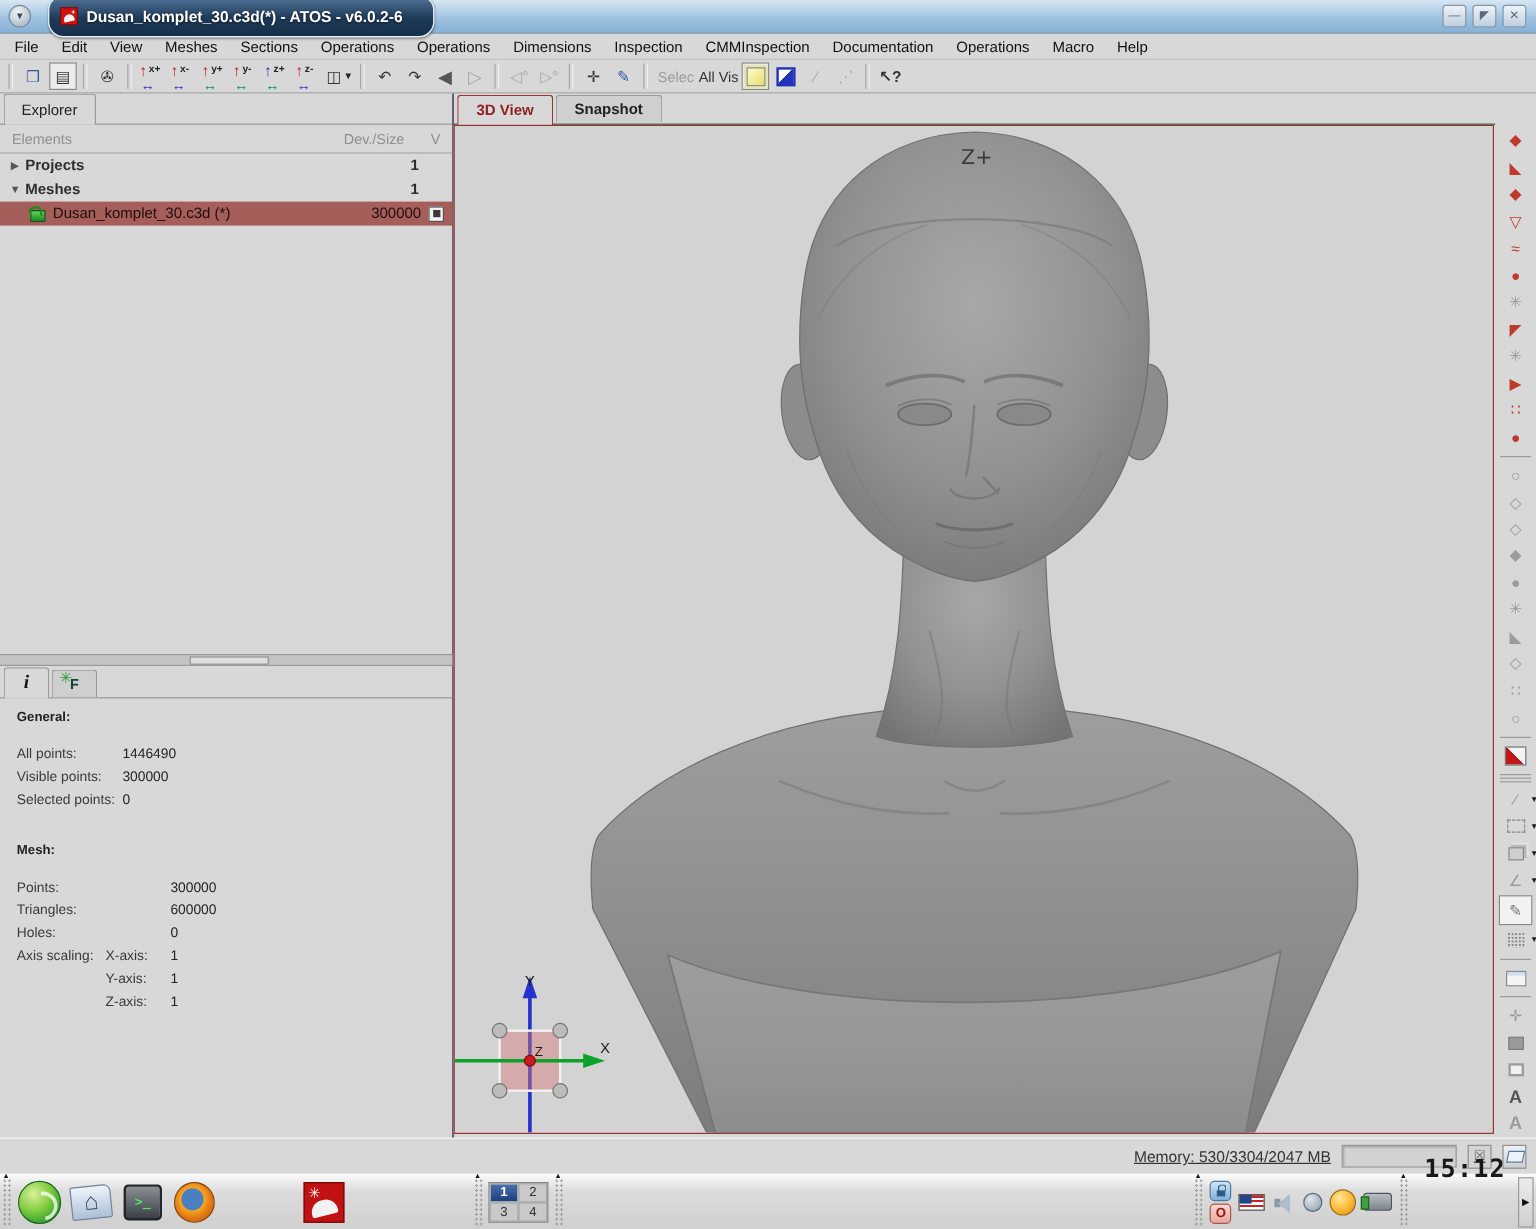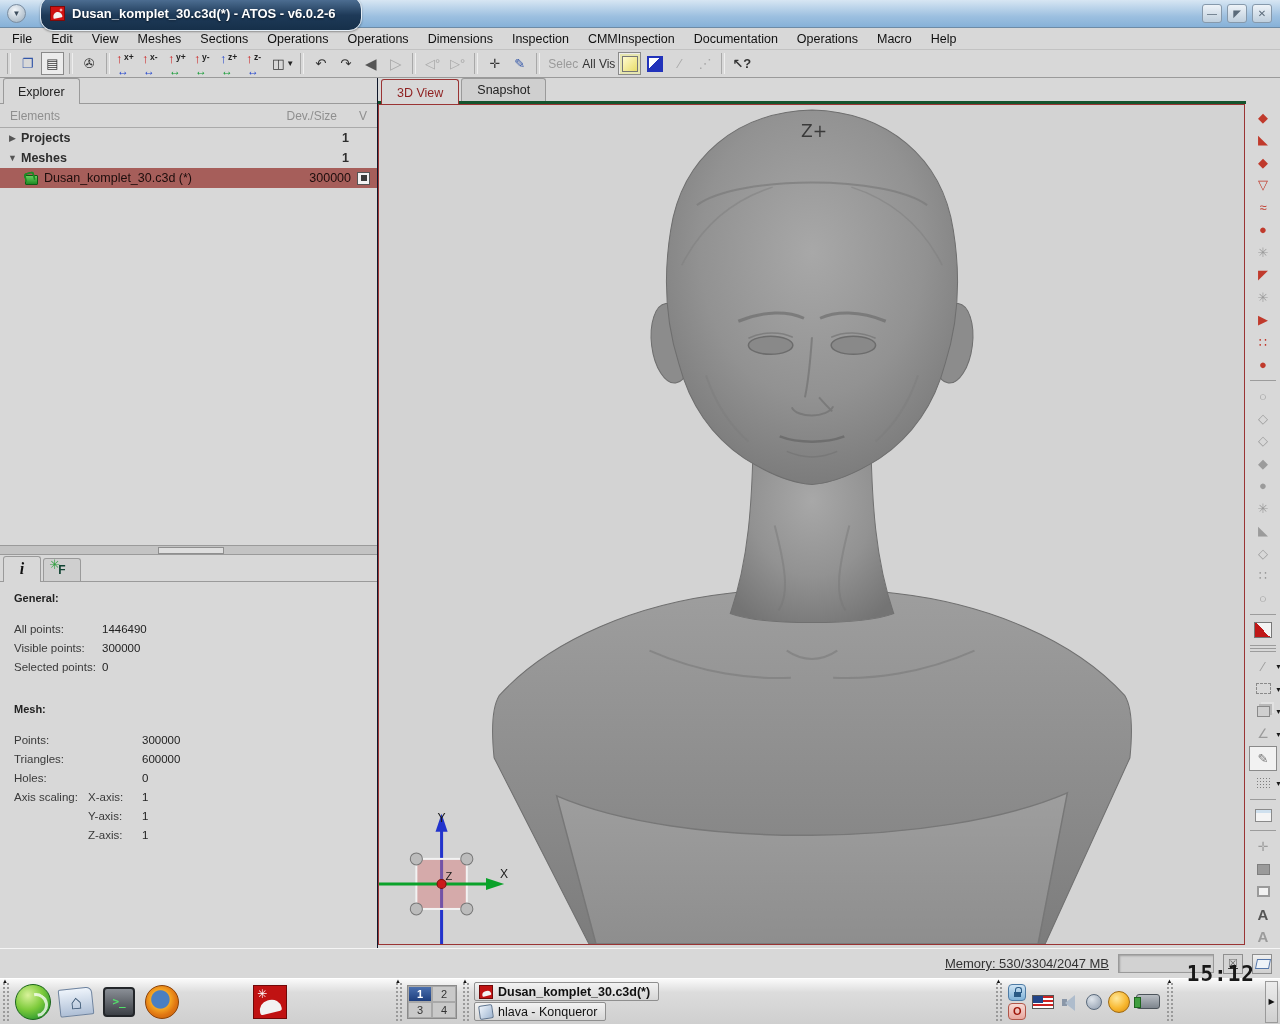--- a/index.html
+++ b/index.html
@@ -75,21 +75,21 @@
   .sec-title { font-weight:bold; font-size:11px; margin-bottom:16px; }
   .irow { display:flex; height:19px; align-items:center; }
   .irow .l1 { width:88px; color:#3a3a3a; }
   .irow.mesh .l1 { width:128px; }
   .irow .l1b { width:74px; color:#3a3a3a; }
   .irow .l2 { width:54px; color:#3a3a3a; }
   .gap { height:26px; }
 
   
   .center { flex:1; display:flex; flex-direction:column; }
-  .vtabbar { height:26px; display:flex; align-items:flex-start; padding-left:3px; border-bottom:3px solid #14532d; }
+  .vtabbar { height:26px; display:flex; align-items:center; padding-left:3px; border-bottom:1px solid #14532d;font-weight:bold; }
   .vtab { height:23px; padding:0 15px; display:flex; align-items:center; background:#cfcfcf; border:1px solid #9a9a9a; border-bottom:none; border-radius:3px 3px 0 0; margin-right:2px; font-size:12.5px; color:#222; }
   .vtab.active { background:#d8d8d8; color:#8e1f1f; border-color:#9a3434; height:26px; position:relative; top:1px; }
   .viewport { flex:1; margin:0 1px 3px 0; border:1px solid #9a3434; background:#d3d3d3; position:relative; overflow:hidden; }
   .viewport svg { position:absolute; inset:0; }
 
   
   .rail { width:34px; padding-top:28px; display:flex; flex-direction:column; align-items:center; }
   .ricon { width:24px; height:21px; display:flex; align-items:center; justify-content:center; font-size:13px; color:#9b9b9b; position:relative; margin:1px 0; }
   .ricon.red { color:#c03a2c; }
   .ricon .dd { position:absolute; right:-7px; top:7px; font-size:7px; color:#1a1a1a; }
@@ -508,30 +508,20 @@
     </div>
   <div style="width:96px"></div>
   <div class="applet-handle"></div>
   <div class="pager">
     <div class="pcell active">1</div>
     <div class="pcell">2</div>
     <div class="pcell">3</div>
     <div class="pcell">4</div>
   </div>
   <div class="applet-handle"></div>
-  <div class="tasks">
-    <div class="task active">
-      <span class="task-ico-atos"></span>
-      <span>Dusan_komplet_30.c3d(*)</span>
-    </div>
-    <div class="task">
-      <span class="task-ico-konq"></span>
-      <span>hlava - Konqueror</span>
-    </div>
-  </div>
   <div class="tray">
     <div class="applet-handle"></div>
     <div class="lockpower">
       <div class="lock-tray"></div>
       <div class="power-tray">O</div>
     </div>
     <div class="usflag"></div>
     <div class="speaker"></div>
     <div class="klipper"></div>
     <div class="sunball"></div>

